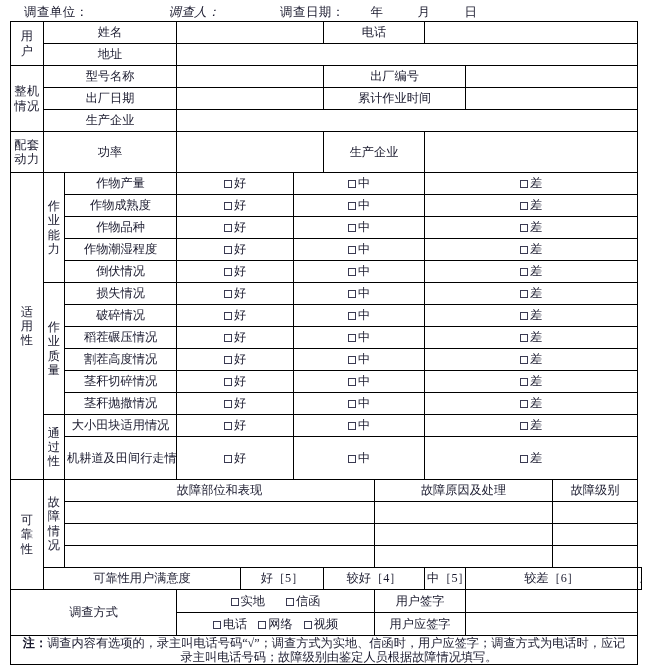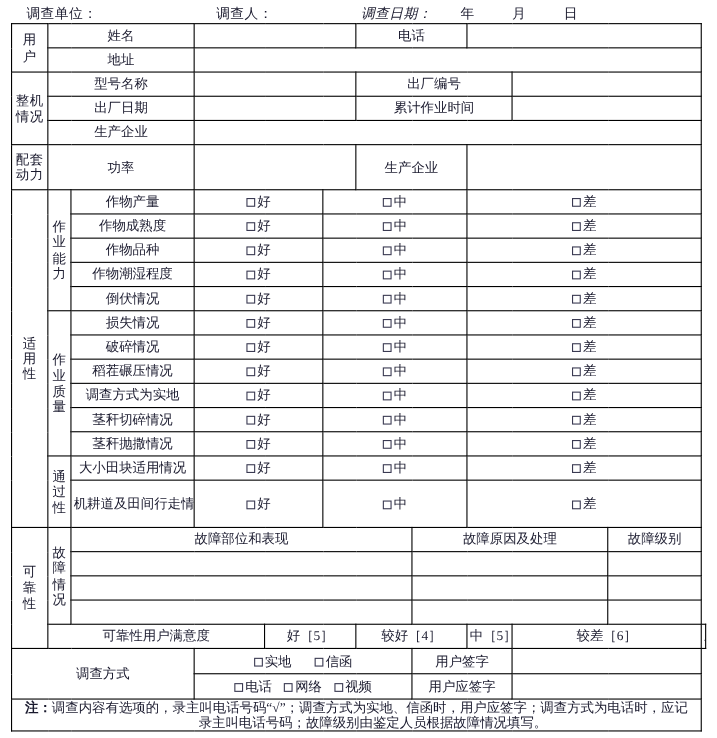--- a/index.html
+++ b/index.html
@@ -27,22 +27,22 @@
     left: 10px;
     top: 2px;
     width: 632px;
     height: 20px;
     display: flex;
     align-items: center;
     font-size: 12.5px;
     letter-spacing: 0.4px;
   }
   .cap-unit   { margin-left: 14px; }
-  .cap-person { margin-left: 108px; }
-  .cap-date   { margin-left: 80px; font-style: italic; }
+  .cap-person { margin-left: 80px; font-style: italic; }
+  .cap-date   { margin-left: 60px; }
   .cap-y { margin-left: 26px; }
   .cap-m { margin-left: 34px; }
   .cap-d { margin-left: 34px; }
 
   
   table.form {
     position: absolute;
     left: 10px;
     top: 21px;
     width: 632px;
@@ -244,21 +244,21 @@
         <td colspan="3"><span class="opt"><span class="box"></span><span>中</span></span></td>
         <td colspan="3"><span class="opt"><span class="box"></span><span>差</span></span></td>
       </tr>
       <tr>
         <td>稻茬碾压情况</td>
         <td colspan="2"><span class="opt"><span class="box"></span><span>好</span></span></td>
         <td colspan="3"><span class="opt"><span class="box"></span><span>中</span></span></td>
         <td colspan="3"><span class="opt"><span class="box"></span><span>差</span></span></td>
       </tr>
       <tr>
-        <td>调查方式为实地</td>
+        <td>割茬高度情况</td>
         <td colspan="2"><span class="opt"><span class="box"></span><span>好</span></span></td>
         <td colspan="3"><span class="opt"><span class="box"></span><span>中</span></span></td>
         <td colspan="3"><span class="opt"><span class="box"></span><span>差</span></span></td>
       </tr>
       <tr>
         <td>茎秆切碎情况</td>
         <td colspan="2"><span class="opt"><span class="box"></span><span>好</span></span></td>
         <td colspan="3"><span class="opt"><span class="box"></span><span>中</span></span></td>
         <td colspan="3"><span class="opt"><span class="box"></span><span>差</span></span></td>
       </tr>

